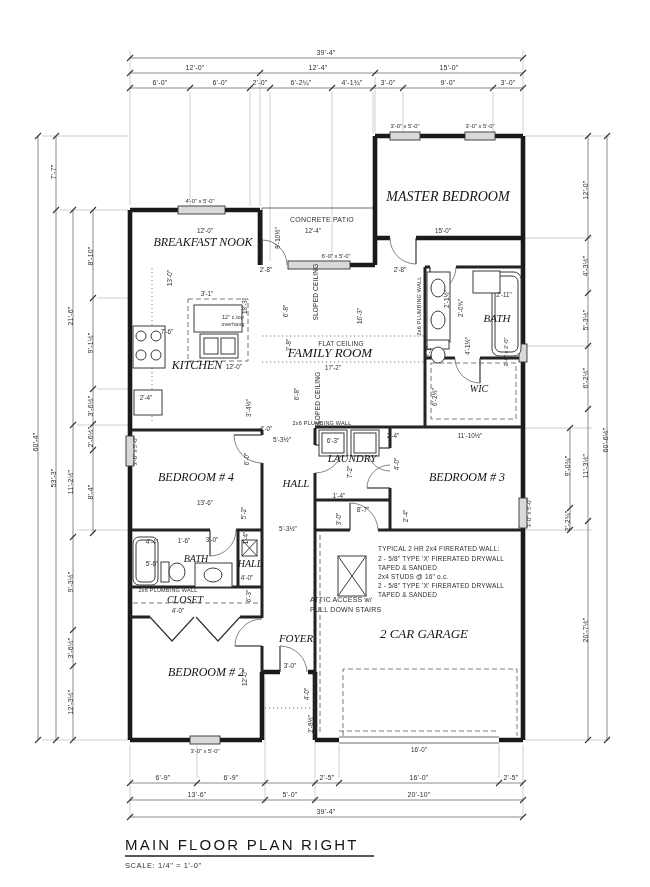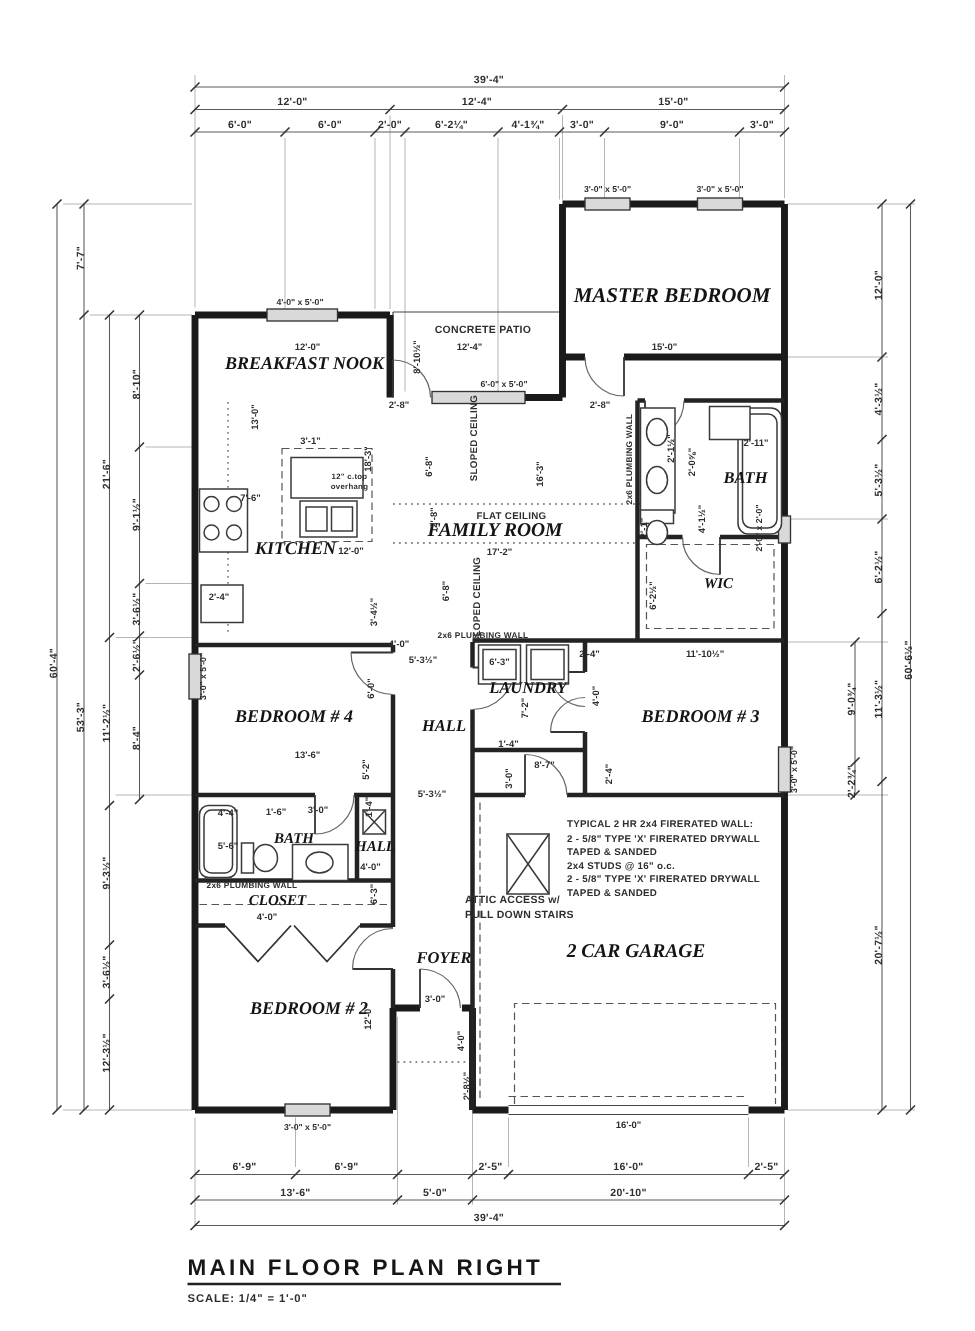--- a/index.html
+++ b/index.html
@@ -1,16 +1,16 @@
 <!DOCTYPE html>
 <html><head>
 <meta charset="utf-8">
 <style>
   html,body{margin:0;padding:0;background:#ffffff;}
-  .page{position:relative;width:650px;height:887px;background:#ffffff;overflow:hidden;font-weight:bold;}
+  .page{position:relative;width:650px;height:887px;background:#ffffff;overflow:hidden;}
   svg{position:absolute;left:0;top:0;}
   text{fill:#222;}
   .room{font-family:"Liberation Serif",serif;font-style:italic;fill:#141414;}
   .dim{font-family:"Liberation Sans",sans-serif;fill:#2e2e2e;letter-spacing:.2px;}
   .dimsm{font-family:"Liberation Sans",sans-serif;fill:#2e2e2e;}
   .note{font-family:"Liberation Sans",sans-serif;fill:#2e2e2e;letter-spacing:.2px;}
   .title-text{font-family:"Liberation Sans",sans-serif;letter-spacing:2.2px;font-size:15px;fill:#161616;}
   .scale-text{font-size:7.5px;letter-spacing:.6px;}
   .wallx{stroke:#1a1a1a;stroke-width:4.6;fill:none;}
   .walli{stroke:#232323;stroke-width:3;fill:none;}

